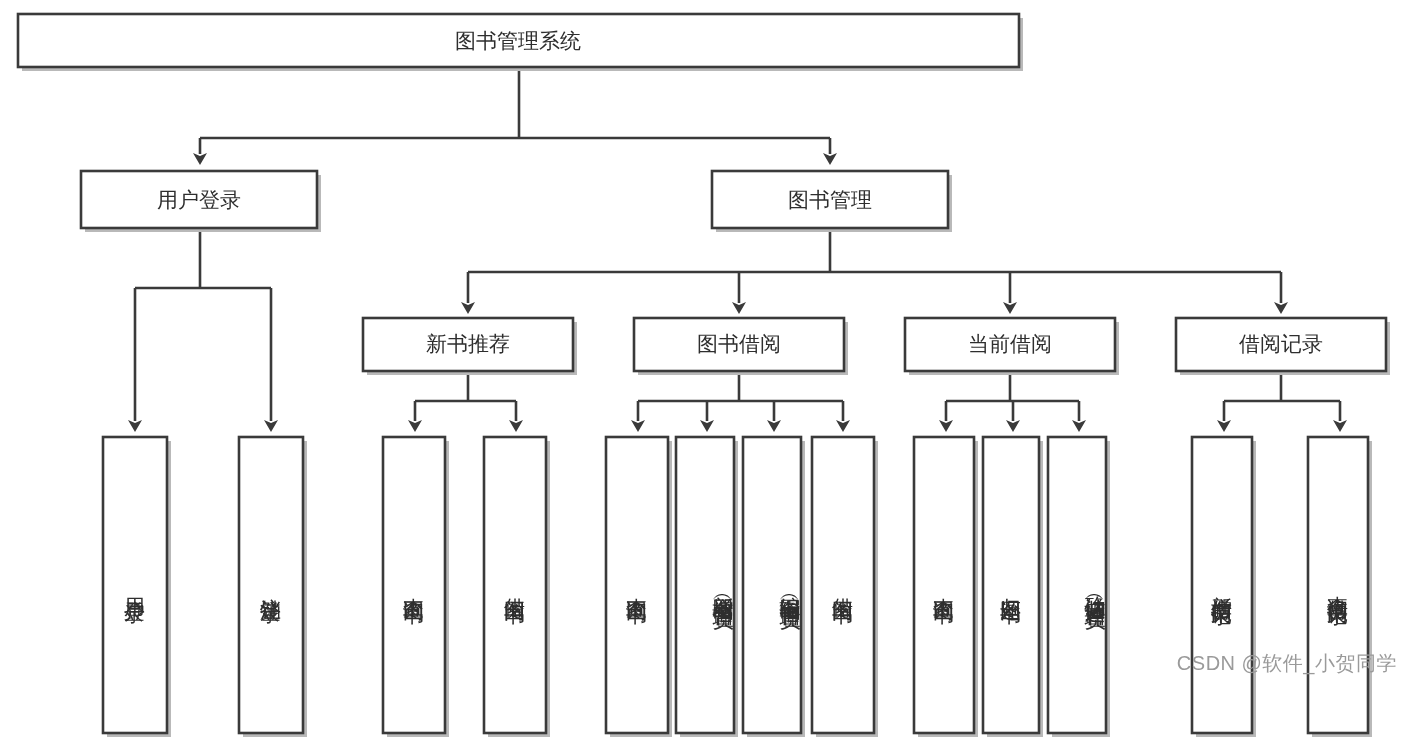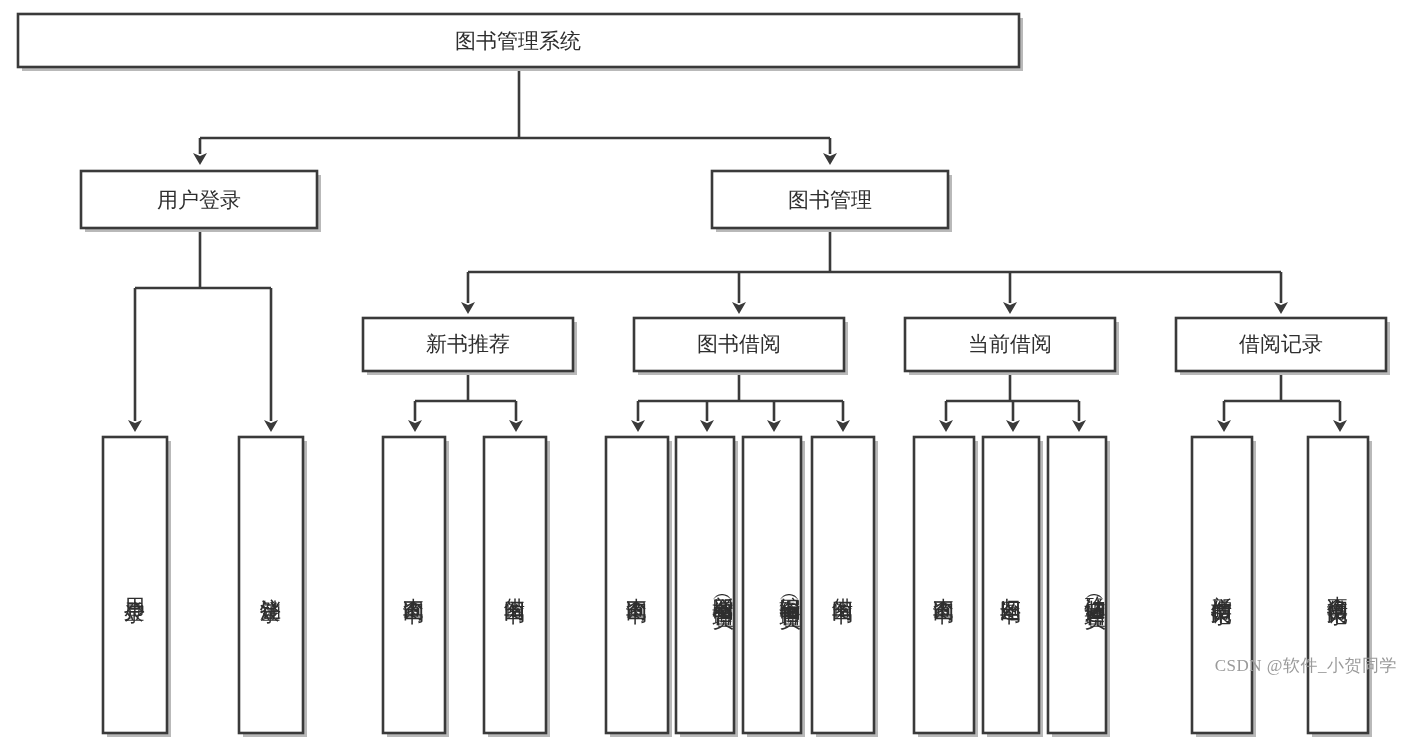--- a/index.html
+++ b/index.html
@@ -63,22 +63,22 @@
     display: flex;
     align-items: center;
     justify-content: center;
     pointer-events: none;
     white-space: nowrap;
   }
   .watermark {
     position: absolute;
     right: 8px;
     bottom: 4px;
-    font-family: Liberation Serif, serif;
-    font-size: 17px;
+    font-family: Liberation Sans, sans-serif;
+    font-size: 20px;
     color: #9a9a9a;
     letter-spacing: 0.5px;
     white-space: nowrap;
   }
 </style>
 </head>
 <body>
 
 <div id="diagram-root">
 

